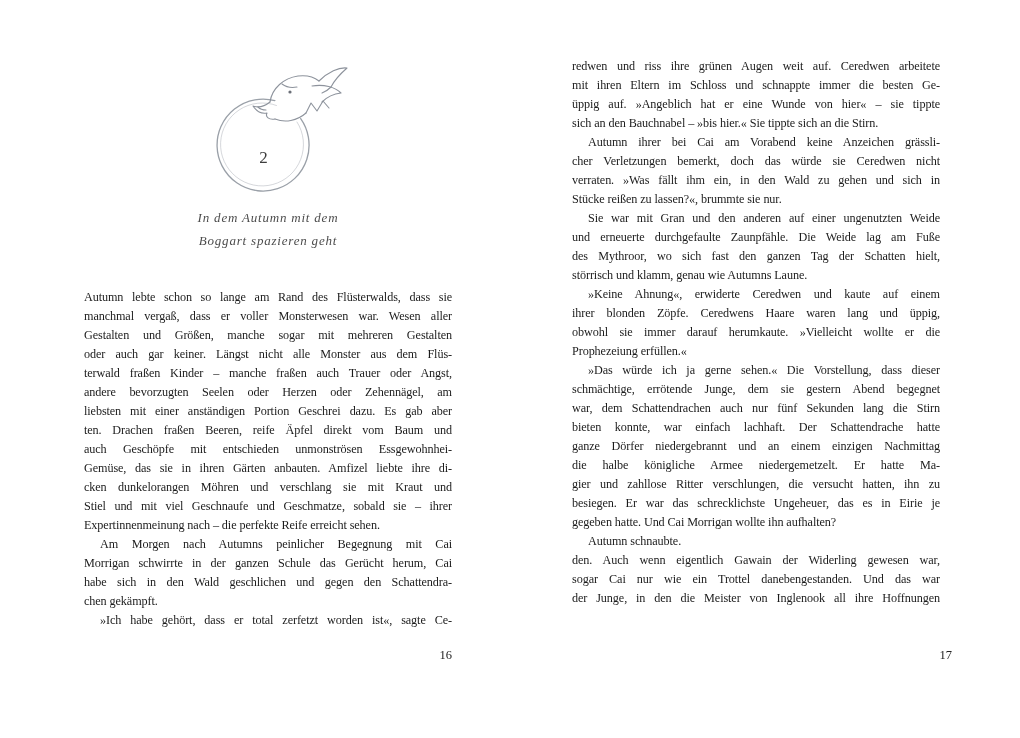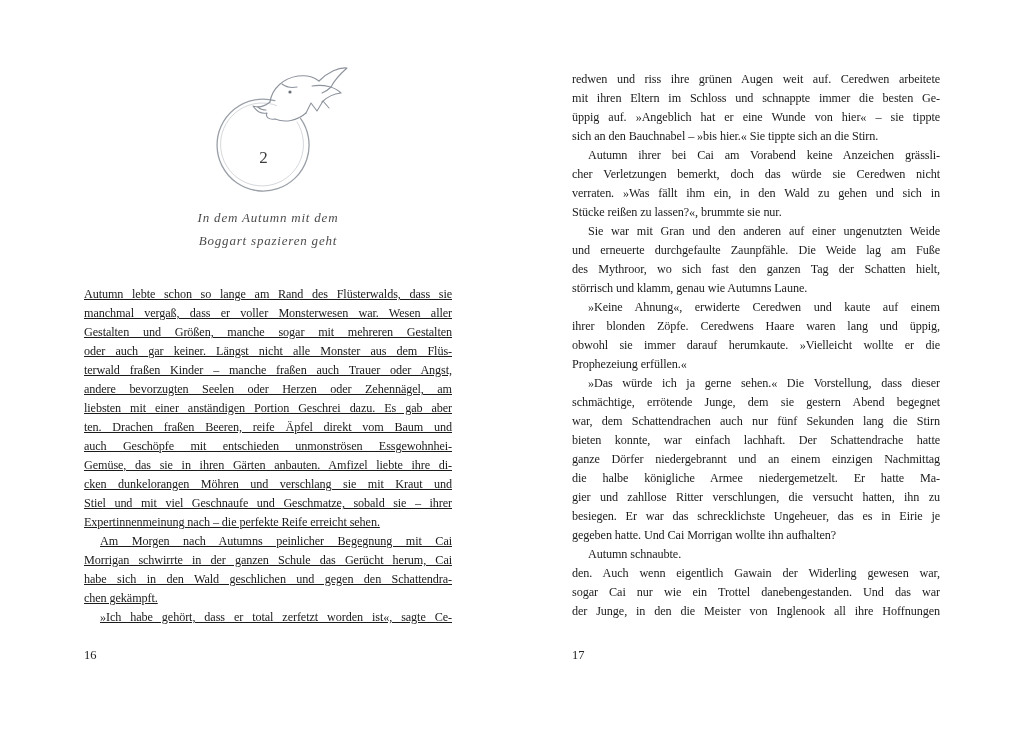--- a/index.html
+++ b/index.html
@@ -4,53 +4,53 @@
 <style>
   * { margin:0; padding:0; box-sizing:border-box; }
   html, body { width:1020px; height:738px; }
   body {
     position:relative;
     background:#ffffff;
     font-family:"Liberation Serif", serif;
     color:#1b1b1b;
     overflow:hidden;
   }
-  .page-col { position:absolute; width:368px;margin-top:13px; }
+  .page-col { position:absolute; width:368px; }
   .body-text .line {
     height:19px;
     line-height:19px;
     overflow:hidden;
     font-size:12.2px;
     letter-spacing:-0.1px;
     text-align:justify;
     text-align-last:justify;
   }
   .body-text .line.par-end { text-align-last:left; }
   .body-text .line.indent { text-indent:16px; }
-  #left-text  { left:84px;  top:272px;text-decoration:underline; }
+  #left-text  { left:84px;  top:288px; }
   #right-text { left:572px; top:57px;  }
 
   .ornament { position:absolute; left:198px; top:50px; width:150px; height:150px; }
   .ornament svg { position:absolute; left:0; top:0; }
   .chapter-number {
     position:absolute; left:0; top:98px; width:131px;
     text-align:center; font-size:17px; color:#3d3d3d;
   }
   .chapter-title {
     position:absolute; left:84px; top:206px; width:368px;
     text-align:center; font-style:italic;
     font-size:13px; line-height:23px; letter-spacing:0.8px;
     color:#4c4c4c;
   }
   .page-number {
     position:absolute; top:648px; width:368px;
-    text-align:left; font-size:12.5px; color:#222222;font-family:Liberation Serif, serif;
+    text-align:right; font-size:12.5px; color:#222222;font-family:Liberation Serif, serif;
   }
   #pagenum-left  { left:84px; }
-  #pagenum-right { left:572px; }
+  #pagenum-right { left:584px; }
 </style>
 </head>
 <body>
 
 <div class="ornament">
   <svg viewBox="0 0 150 150" width="150" height="150">
     <g fill="none" stroke="#9aa0a8" stroke-width="1.3" stroke-linecap="round">
       <path d="M 102.7 68.6 A 46 46 0 1 1 76.9 50.6"></path>
     </g>
     <g fill="none" stroke="#b3b8bf" stroke-width="0.7" stroke-linecap="round" opacity="0.8">

